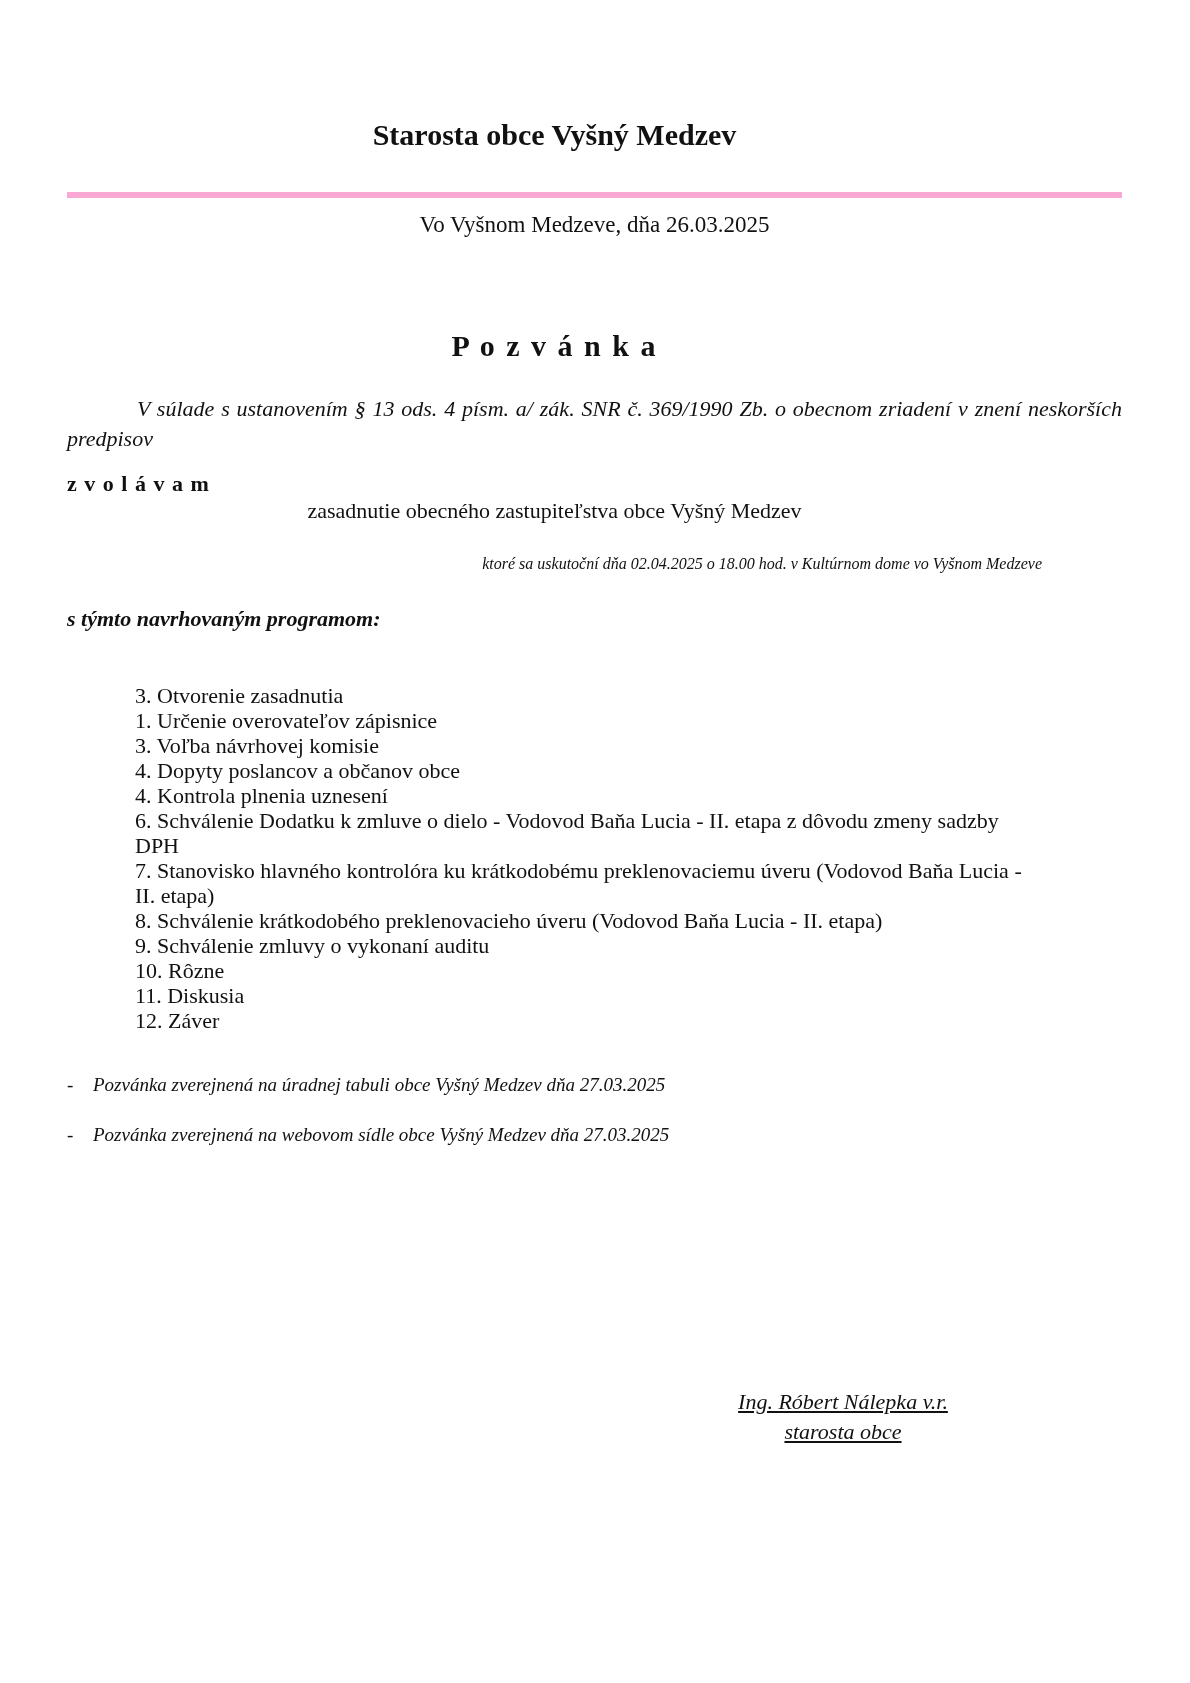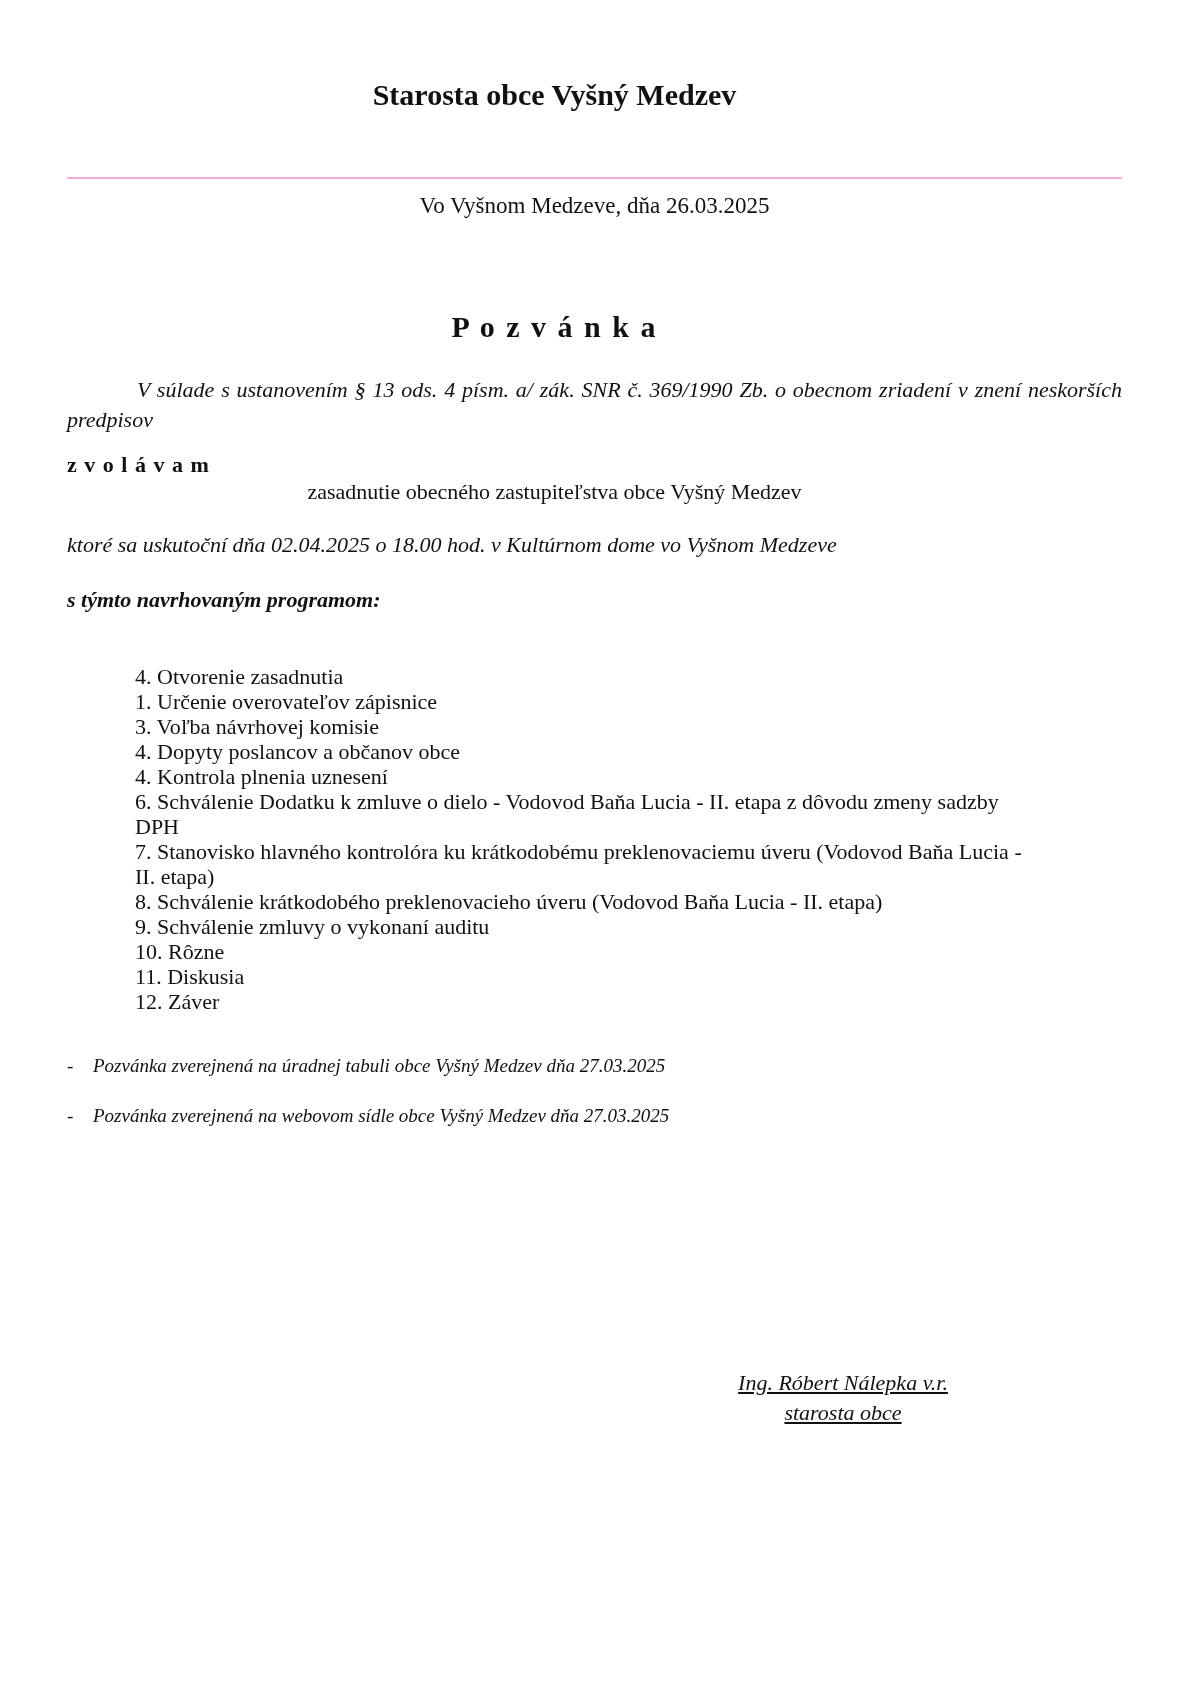--- a/index.html
+++ b/index.html
@@ -12,23 +12,23 @@
     position: relative;
     overflow: hidden;
   }
   .page {
     width: 1190px;
     height: 1683px;
     padding-left: 67px;
     padding-right: 68px;
   }
   .doc-header {
-    margin-top: 76px;
-    padding-bottom: 63px;
-    border-bottom: 2px solid #f9a8d4;
+    margin-top: 116px;
+    padding-bottom: 38px;
+    border-bottom: 6px solid #f9a8d4;
   }
   .doc-header-title {
     text-align: center;
     font-weight: bold;
     font-size: 30px;
     line-height: 38px;
     margin-right: 80px;
   }
   .dateline {
     margin-top: 12px;
@@ -64,23 +64,23 @@
   .convocation-subject {
     margin-right: 80px;
     text-align: center;
     font-weight: normal;
     font-size: 22px;
     line-height: 27px;
   }
   .meeting-details {
     margin-top: 26px;
     margin-right: 80px;
-    text-align: left;
+    text-align: right;
     font-style: italic;
-    font-size: 22px;
+    font-size: 16px;
     line-height: 27px;
   }
   .agenda-heading {
     margin-top: 28px;
     font-weight: bold;
     font-style: italic;
     font-size: 22px;
     line-height: 27px;
   }
   .agenda-list {
@@ -135,21 +135,21 @@
 
   <div class="convocation-verb">z v o l á v a m</div>
 
   <div class="convocation-subject">zasadnutie obecného zastupiteľstva obce Vyšný Medzev</div>
 
   <div class="meeting-details">ktoré sa uskutoční dňa 02.04.2025 o 18.00 hod. v Kultúrnom dome vo Vyšnom Medzeve</div>
 
   <div class="agenda-heading">s týmto navrhovaným programom:</div>
 
   <div class="agenda-list">
-      <div class="agenda-item">4. Otvorenie zasadnutia</div>
+      <div class="agenda-item">3. Otvorenie zasadnutia</div>
       <div class="agenda-item">1. Určenie overovateľov zápisnice</div>
       <div class="agenda-item">3. Voľba návrhovej komisie</div>
       <div class="agenda-item">4. Dopyty poslancov a občanov obce</div>
       <div class="agenda-item">4. Kontrola plnenia uznesení</div>
       <div class="agenda-item">6. Schválenie Dodatku k zmluve o dielo - Vodovod Baňa Lucia - II. etapa z dôvodu zmeny sadzby DPH</div>
       <div class="agenda-item">7. Stanovisko hlavného kontrolóra ku krátkodobému preklenovaciemu úveru (Vodovod Baňa Lucia - II. etapa)</div>
       <div class="agenda-item">8. Schválenie krátkodobého preklenovacieho úveru (Vodovod Baňa Lucia - II. etapa)</div>
       <div class="agenda-item">9. Schválenie zmluvy o vykonaní auditu</div>
       <div class="agenda-item">10. Rôzne</div>
       <div class="agenda-item">11. Diskusia</div>

